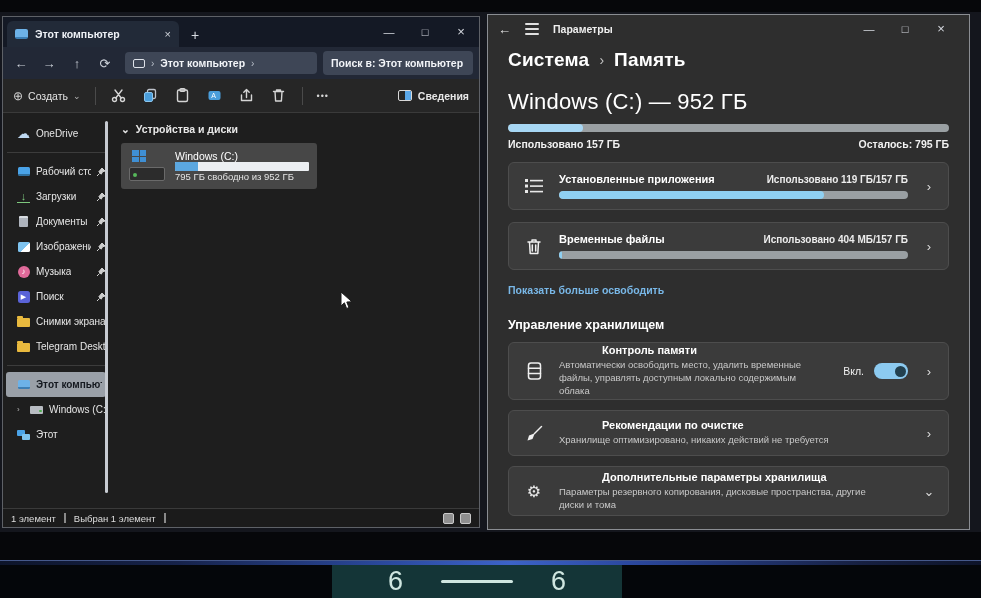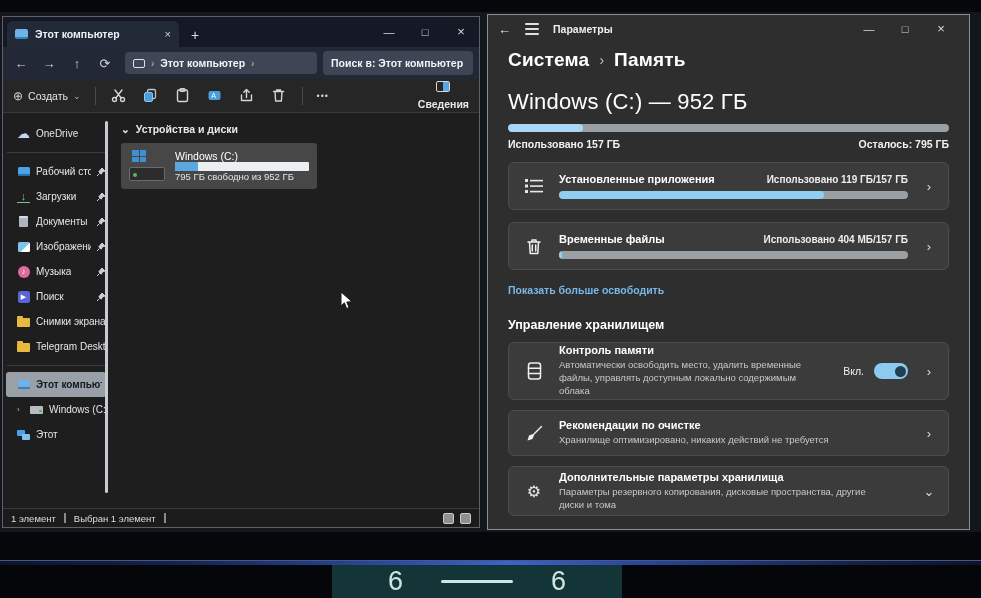--- a/index.html
+++ b/index.html
@@ -34,21 +34,21 @@
   .search-text { font-size:10.5px; font-weight:bold; color:#f2f4f8; white-space:nowrap; }
 
   .ex-toolbar { height:34px; background:#262626; border-bottom:1px solid #3a3a3a;
                 display:flex; align-items:center; padding:0 10px; gap:14px; }
   .tb-new { display:flex; align-items:center; gap:5px; font-size:10.5px; color:#e2e2e2; }
   .tb-plus { font-size:12px; color:#cfcfcf; }
   .tb-chev { font-size:9px; color:#b5b5b5; }
   .tb-sep { width:1px; height:18px; background:#4a4a4a; }
   .tb-ic { width:18px; height:18px; display:flex; align-items:center; justify-content:center; }
   .tb-more { font-size:9px; letter-spacing:1px; color:#d5d5d5; }
-  .tb-details { margin-left:auto; display:flex; align-items:center; gap:6px; font-size:10.5px; font-weight:bold; color:#e8e8e8;flex-direction:column; }
+  .tb-details { margin-left:auto; display:flex; align-items:center; gap:6px; font-size:10.5px; font-weight:bold; color:#e8e8e8; }
   .details-ic { width:14px; height:11px; border:1.5px solid #d8d8d8; border-radius:2px; position:relative; overflow:hidden; }
   .details-ic::after { content:""; position:absolute; right:0; top:0; width:6px; height:100%; background:#5aa7e8; }
 
   .ex-body { flex:1; display:flex; position:relative; background:#1e1e1e; }
   .ex-sidebar { width:106px; padding-top:8px; position:relative; }
   .side-scroll { position:absolute; right:1px; top:8px; width:3px; height:372px; background:#c7cbd2; border-radius:2px; }
   .sitem { display:flex; align-items:center; gap:6px; height:25px; padding:0 4px 0 14px;
            font-size:10px; color:#e6e6e6; white-space:nowrap; overflow:hidden; }
   .sitem .lbl { overflow:hidden; text-overflow:clip; flex:0 1 auto; }
   .pin { margin-left:auto; flex:0 0 auto; }
@@ -125,21 +125,21 @@
   .cat-row { display:flex; justify-content:space-between; align-items:center; }
   .cat-title { font-size:11px; font-weight:bold; color:#fff; }
   .cat-usage { font-size:10px; font-weight:bold; color:#ededed; }
   .cat-bar { height:8px; border-radius:4px; background:#9aa0a3; overflow:hidden; }
   .cat-fill { height:100%; background:#8fd0f2; border-radius:4px; }
   .card-chev { flex:0 0 14px; text-align:center; font-size:13px; color:#dcdcdc; }
 
   .show-more { margin-top:14px; font-size:10.5px; font-weight:bold; color:#79b8e8; }
   .sec-head { margin-top:22px; font-size:12.5px; font-weight:bold; color:#fff; }
   .mgmt-card { margin-top:10px; }
-  .mg-title { font-size:11px; font-weight:bold; color:#fff; }
+  .mg-title { font-size:11px; font-weight:bold; color:#fff;margin-left:43px; }
   .mg-sub { font-size:9.5px; color:#c9c9c9; line-height:1.35; margin-top:3px; max-width:330px; }
   .toggle-wrap { display:flex; align-items:center; gap:10px; flex:0 0 auto; }
   .toggle-label { font-size:10.5px; color:#f0f0f0; }
   .toggle { width:34px; height:16px; border-radius:8px; background:#8ccaf0; position:relative; }
   .toggle::after { content:""; position:absolute; right:2.5px; top:2.5px; width:11px; height:11px; border-radius:50%; background:#22404f; }
 
   svg.stroke { stroke:#d5d5d5; fill:none; stroke-width:1.4; stroke-linecap:round; stroke-linejoin:round; }
   svg.white { stroke:#f0f0f0; fill:none; stroke-width:1.5; stroke-linecap:round; stroke-linejoin:round; }
 
   

